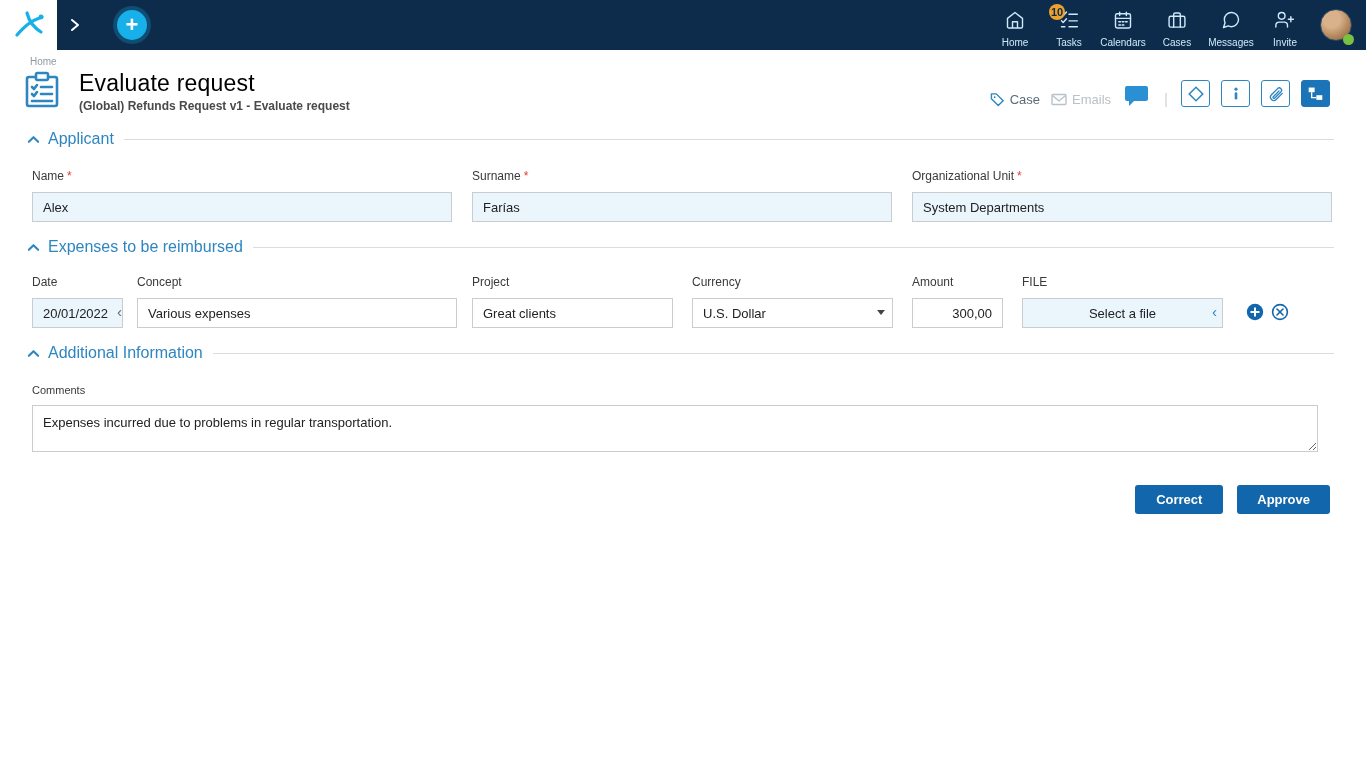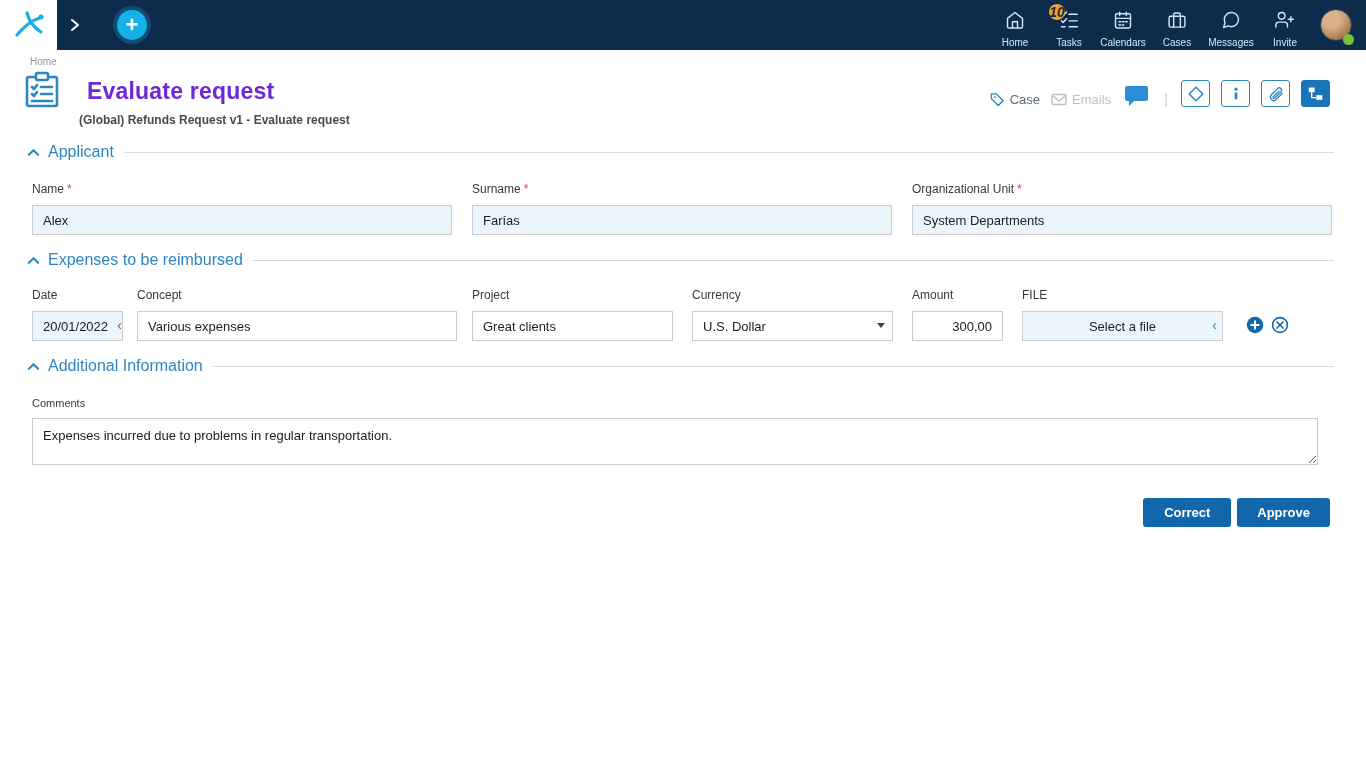--- a/index.html
+++ b/index.html
@@ -20,36 +20,36 @@
     background:#17b0e8; color:#fff; font-size:22px; line-height:26px; font-weight:bold;
     margin-left:37px; display:flex; align-items:center; justify-content:center;
     box-shadow:0 0 0 4px rgba(23,176,232,0.25);
   }
   .topnav { margin-left:auto; display:flex; }
   .nav-item { width:54px; padding-top:7px; display:flex; flex-direction:column; align-items:center; text-decoration:none; color:#cfe9fb; position:relative; cursor:pointer; }
   .nav-item svg { width:20px; height:20px; }
   .nav-label { font-size:10px; margin-top:3px; white-space:nowrap; }
   .nav-badge {
     position:absolute; top:1px; left:7px; width:16px; height:16px; border-radius:50%;
-    background:#efa12d; color:#0d2c4b; font-size:14px; font-weight:bold;
-    display:flex; align-items:center; justify-content:center;font-style:italic;
+    background:#efa12d; color:#0d2c4b; font-size:11px; font-weight:bold;
+    display:flex; align-items:center; justify-content:center;
   }
   .avatar {
     width:32px; height:32px; border-radius:50%; margin:0 14px 0 8px; position:relative; cursor:pointer;
     background:radial-gradient(circle at 35% 30%, #d9b18a 0 30%, #a97d52 70%, #7a5836 100%);
     border:1px solid #2a4a6b;
   }
   .status-dot { position:absolute; right:-3px; bottom:-5px; width:11px; height:11px; border-radius:50%; background:#7ac143; }
 
   
   .breadcrumb { margin:6px 0 0 30px; font-size:10px; color:#8d9aa5; }
   .page-header { display:flex; justify-content:space-between; align-items:flex-start; padding:3px 36px 0 22px; }
   .header-left { display:flex; gap:17px; }
   .task-icon svg { width:40px; height:40px; }
-  .page-title { margin:8px; font-size:23px; font-weight:700; color:#6d28d9; letter-spacing:0.2px; }
+  .page-title { margin:0; font-size:23px; font-weight:400; color:#000000; letter-spacing:0.2px; }
   .page-subtitle { margin-top:2px; font-size:12px; font-weight:bold; color:#4a4a4a; }
   .header-right { display:flex; align-items:flex-end; gap:11px; margin-top:10px; }
   .chip { display:flex; align-items:center; gap:5px; font-size:13px; color:#5b6b77; text-decoration:none; cursor:pointer; }
   .chip svg { color:#2e86c1; }
   .chip.disabled { color:#b9c2c9; cursor:default; }
   .chip.disabled svg { color:#b9c2c9; }
   .bubble-btn { background:none; border:none; padding:0 2px; cursor:pointer; display:flex; }
   .sep { color:#d4d4d4; font-size:15px; margin:0 2px; }
   .icon-btn {
     width:29px; height:27px; border:1px solid #2e86c1; border-radius:3px; background:#fff;
@@ -101,21 +101,21 @@
   .row-actions { display:flex; align-items:center; gap:7px; margin-bottom:7px; }
   .circle-btn { width:18px; height:18px; border:none; background:none; padding:0; cursor:pointer; display:flex; }
 
   .comments-label { margin:22px 32px 4px 32px; font-size:11px; color:#3a3a3a; }
   .comments-area {
     display:block; margin:9px 32px 0 32px; width:1286px; height:47px;
     border:1px solid #c9cdd1; background:#fff; font:13px "Liberation Sans", sans-serif;
     color:#222; padding:9px 10px; outline:none; resize:both;
   }
 
-  .actions-row { display:flex; justify-content:flex-end; gap:6px; margin:33px 36px 0 0; }
+  .actions-row { display:flex; justify-content:flex-end; gap:14px; margin:33px 36px 0 0; }
   .action-btn {
     height:29px; min-width:88px; padding:0 20px; border:none; border-radius:3px; cursor:pointer;
     background:#1266ab; color:#fff; font:bold 13px "Liberation Sans", sans-serif;
   }
 </style>
 </head>
 <body>
 
 <div class="topbar">
   <div class="logo-area">

